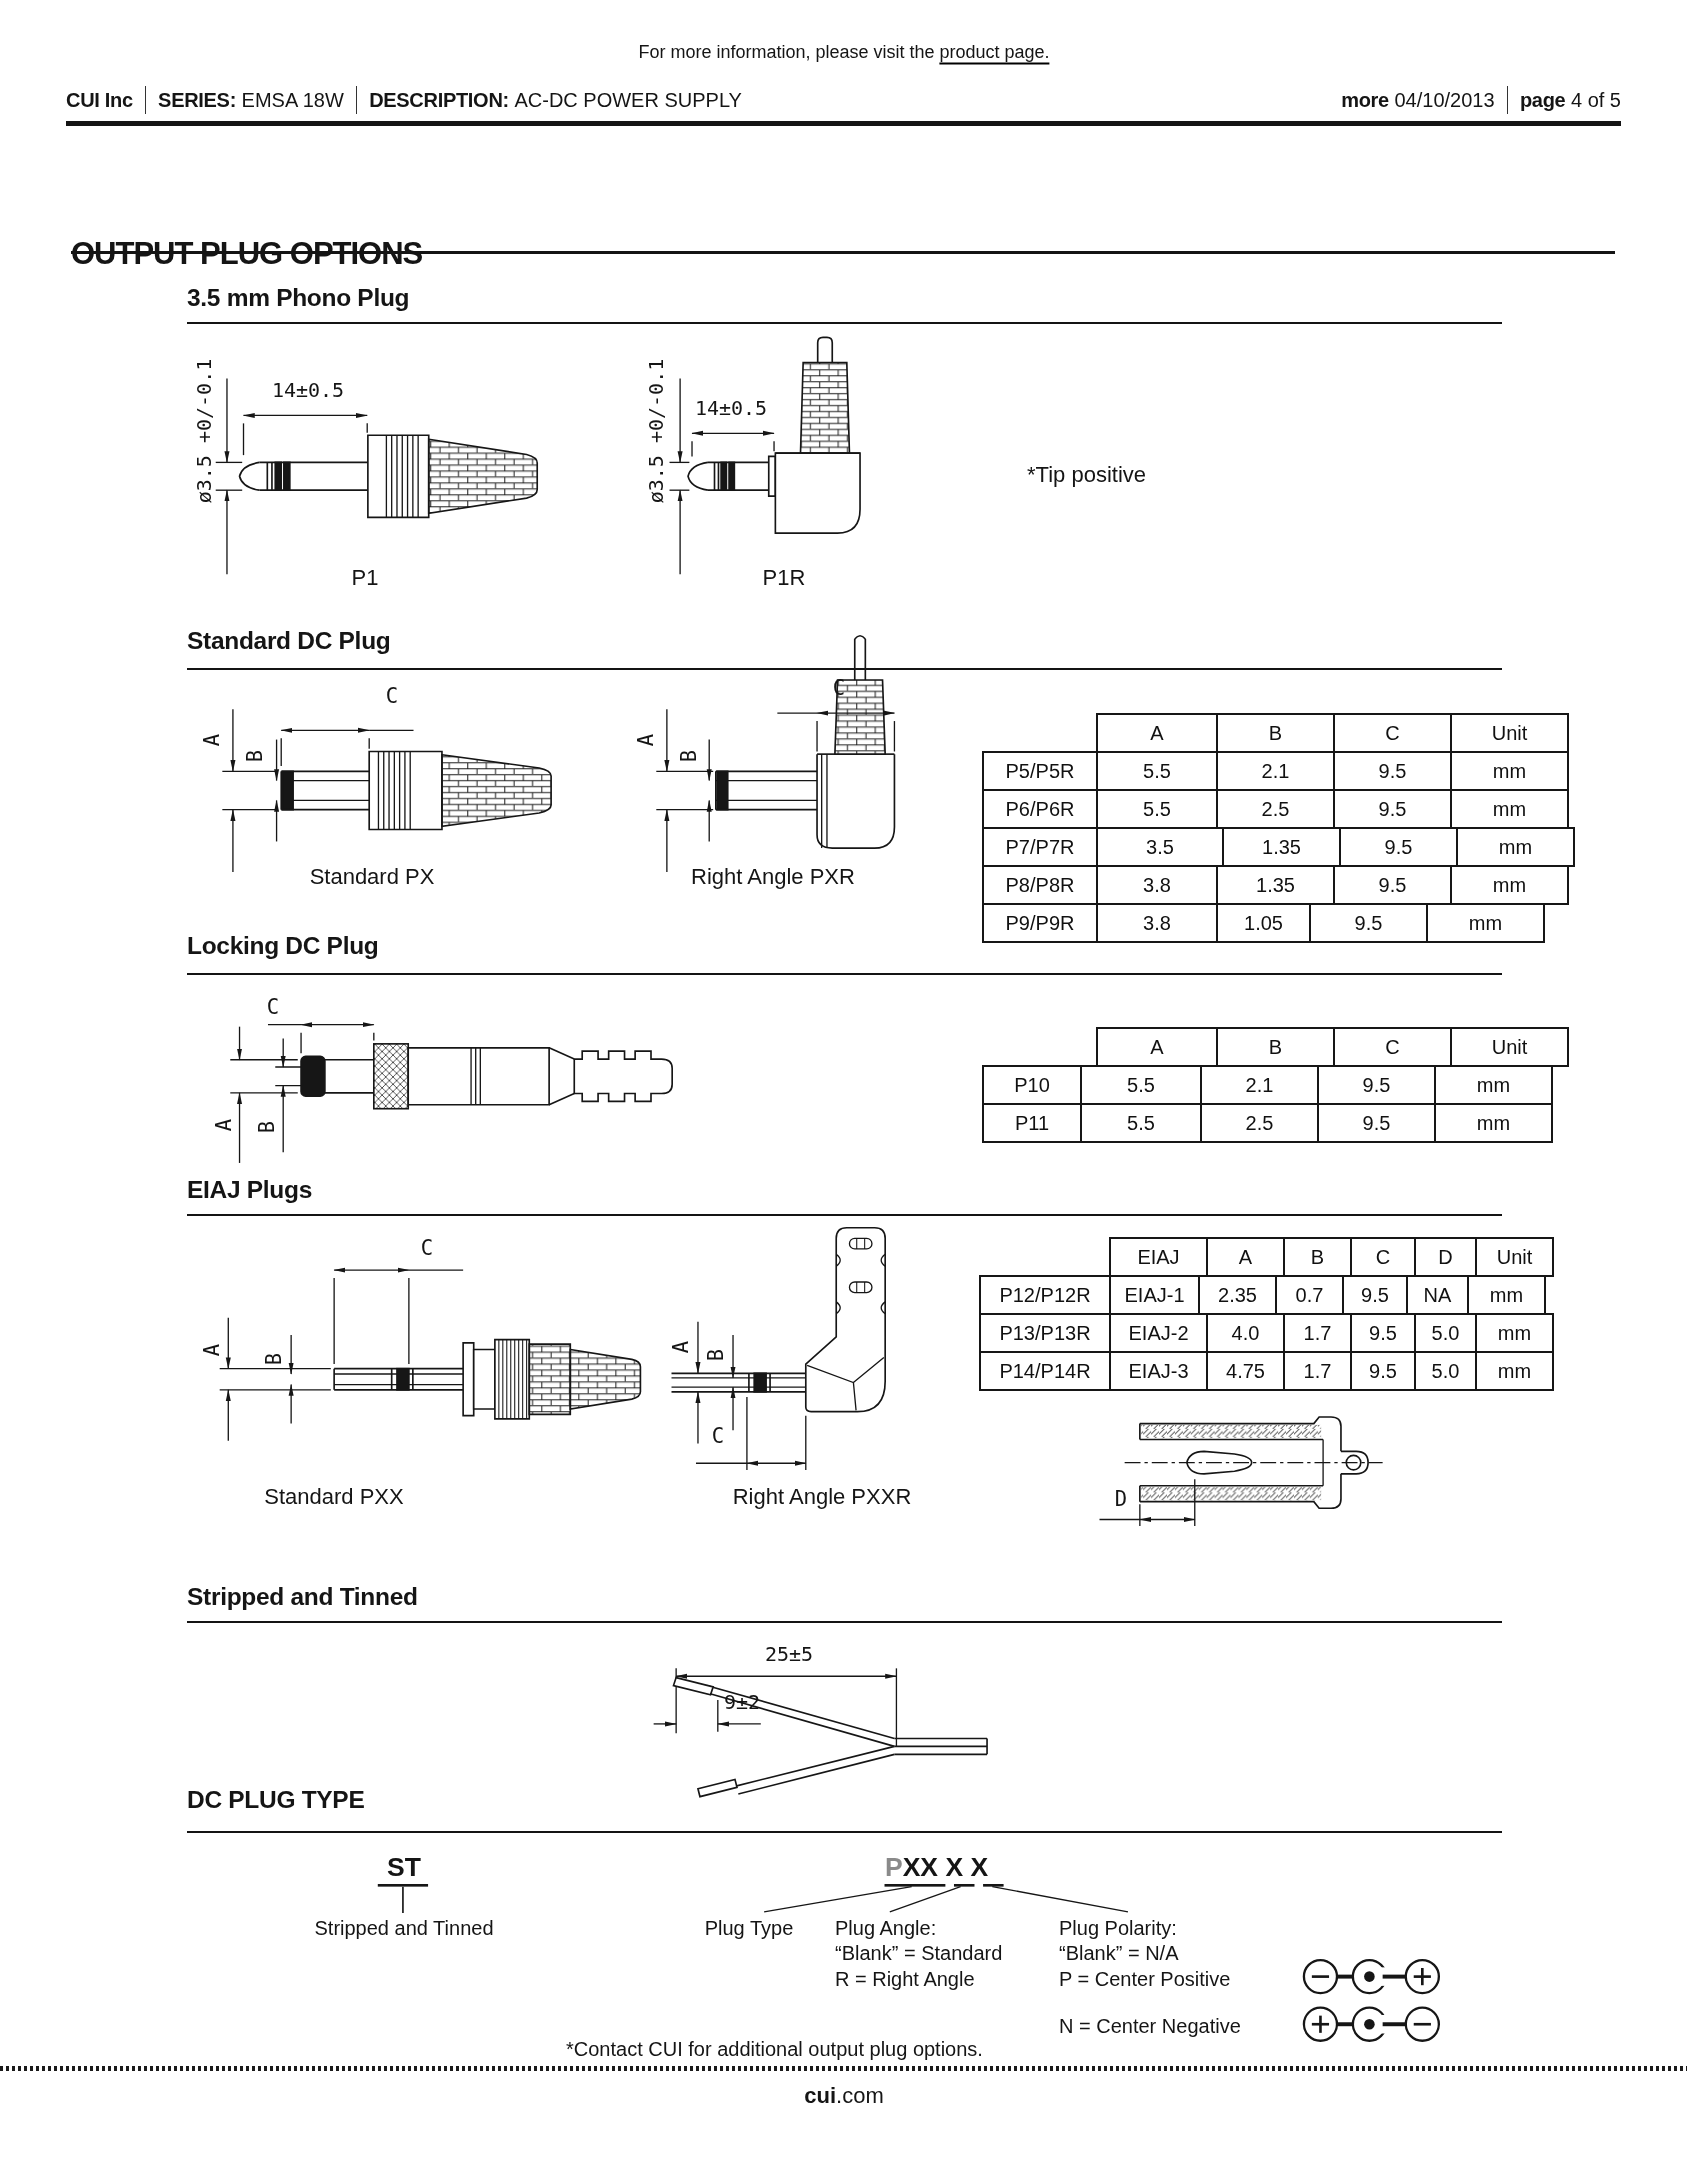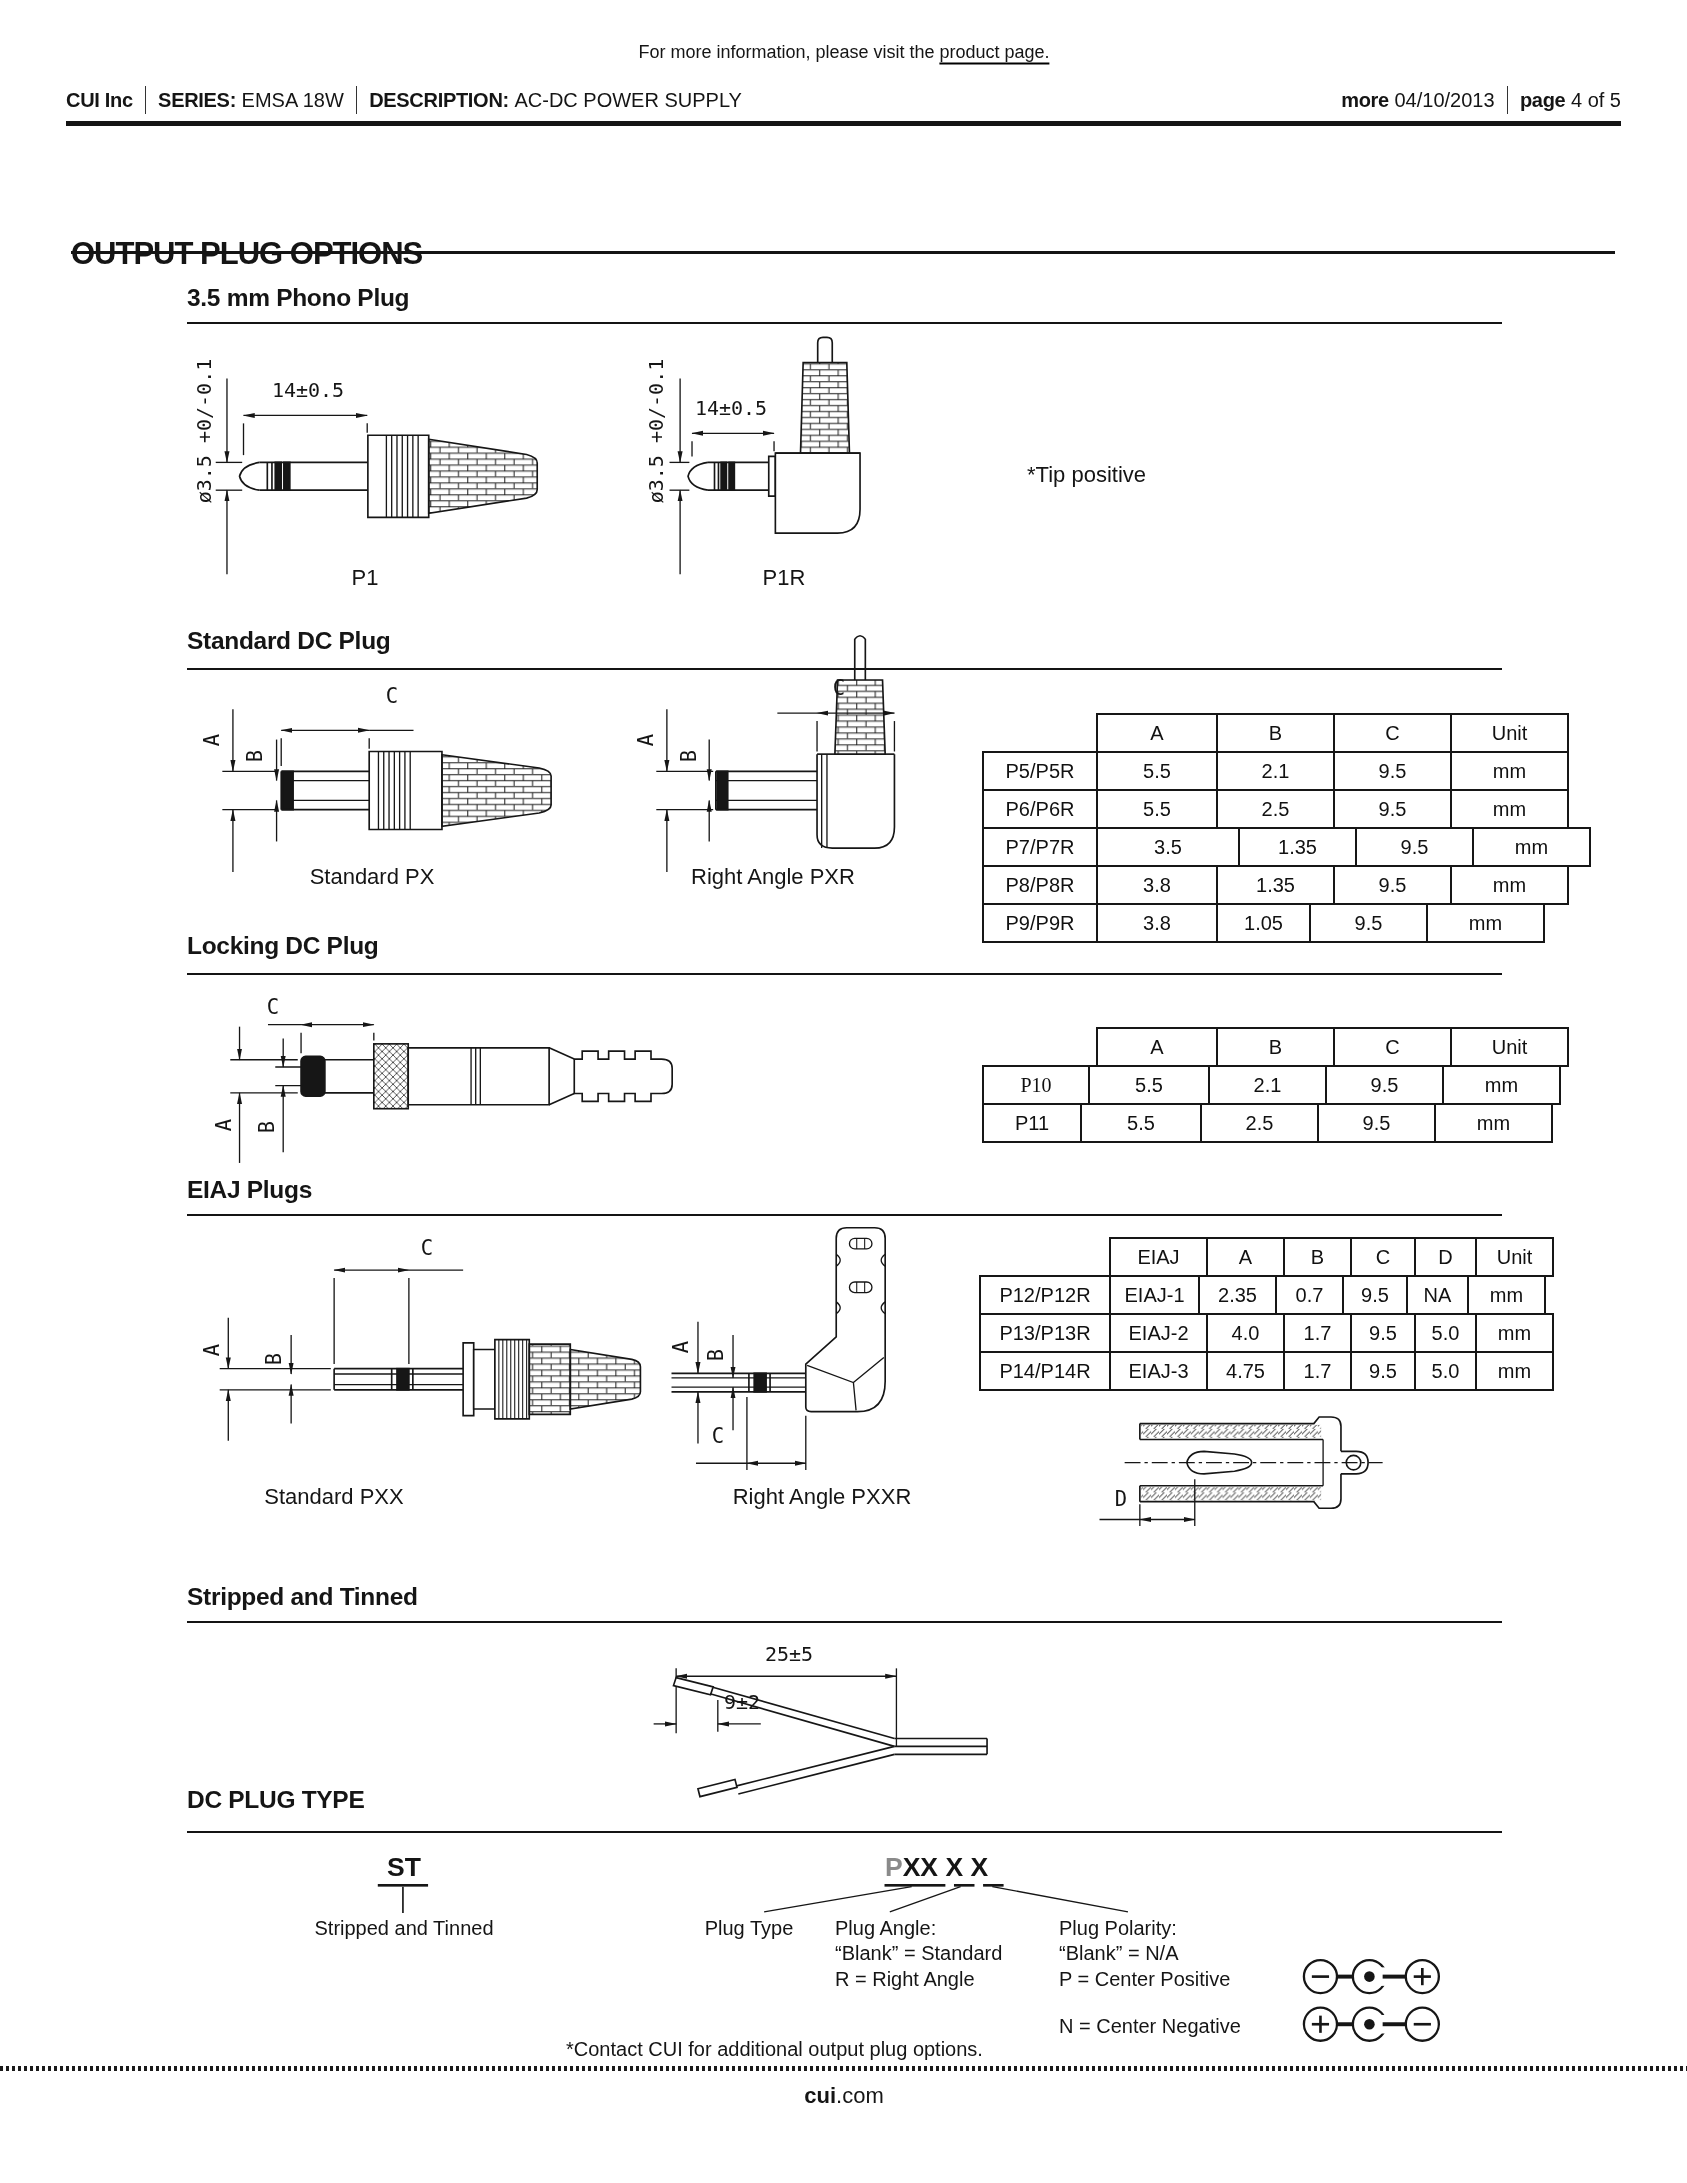--- a/index.html
+++ b/index.html
@@ -399,21 +399,21 @@
       </div>
       <div class="trow">
         <div class="tcell" style="width: 116px;">P6/P6R</div>
         <div class="tcell" style="width: 122px;">5.5</div>
         <div class="tcell" style="width: 119px;">2.5</div>
         <div class="tcell" style="width: 119px;">9.5</div>
         <div class="tcell" style="width: 119px;">mm</div>
       </div>
       <div class="trow">
         <div class="tcell" style="width: 116px;">P7/P7R</div>
-        <div class="tcell" style="width: 144px;">3.5</div>
+        <div class="tcell" style="width: 128px;">3.5</div>
         <div class="tcell" style="width: 119px;">1.35</div>
         <div class="tcell" style="width: 119px;">9.5</div>
         <div class="tcell" style="width: 119px;">mm</div>
       </div>
       <div class="trow">
         <div class="tcell" style="width: 116px;">P8/P8R</div>
         <div class="tcell" style="width: 122px;">3.8</div>
         <div class="tcell" style="width: 119px;">1.35</div>
         <div class="tcell" style="width: 119px;">9.5</div>
         <div class="tcell" style="width: 119px;">mm</div>
@@ -428,21 +428,21 @@
     </div>
   <div class="dtable" style="left:982px;top:1027px;">
       <div class="trow">
         <div class="tcell corner" style="width: 116px;"></div>
         <div class="tcell" style="width: 122px;">A</div>
         <div class="tcell" style="width: 119px;">B</div>
         <div class="tcell" style="width: 119px;">C</div>
         <div class="tcell" style="width: 119px;">Unit</div>
       </div>
       <div class="trow">
-        <div class="tcell" style="width: 108px; font-family: Liberation Serif, serif;">P10</div>
+        <div class="tcell" style="width: 100px;">P10</div>
         <div class="tcell" style="width: 122px;">5.5</div>
         <div class="tcell" style="width: 119px;">2.1</div>
         <div class="tcell" style="width: 119px;">9.5</div>
         <div class="tcell" style="width: 119px;">mm</div>
       </div>
       <div class="trow">
         <div class="tcell" style="width: 100px;">P11</div>
         <div class="tcell" style="width: 122px;">5.5</div>
         <div class="tcell" style="width: 119px;">2.5</div>
         <div class="tcell" style="width: 119px;">9.5</div>

